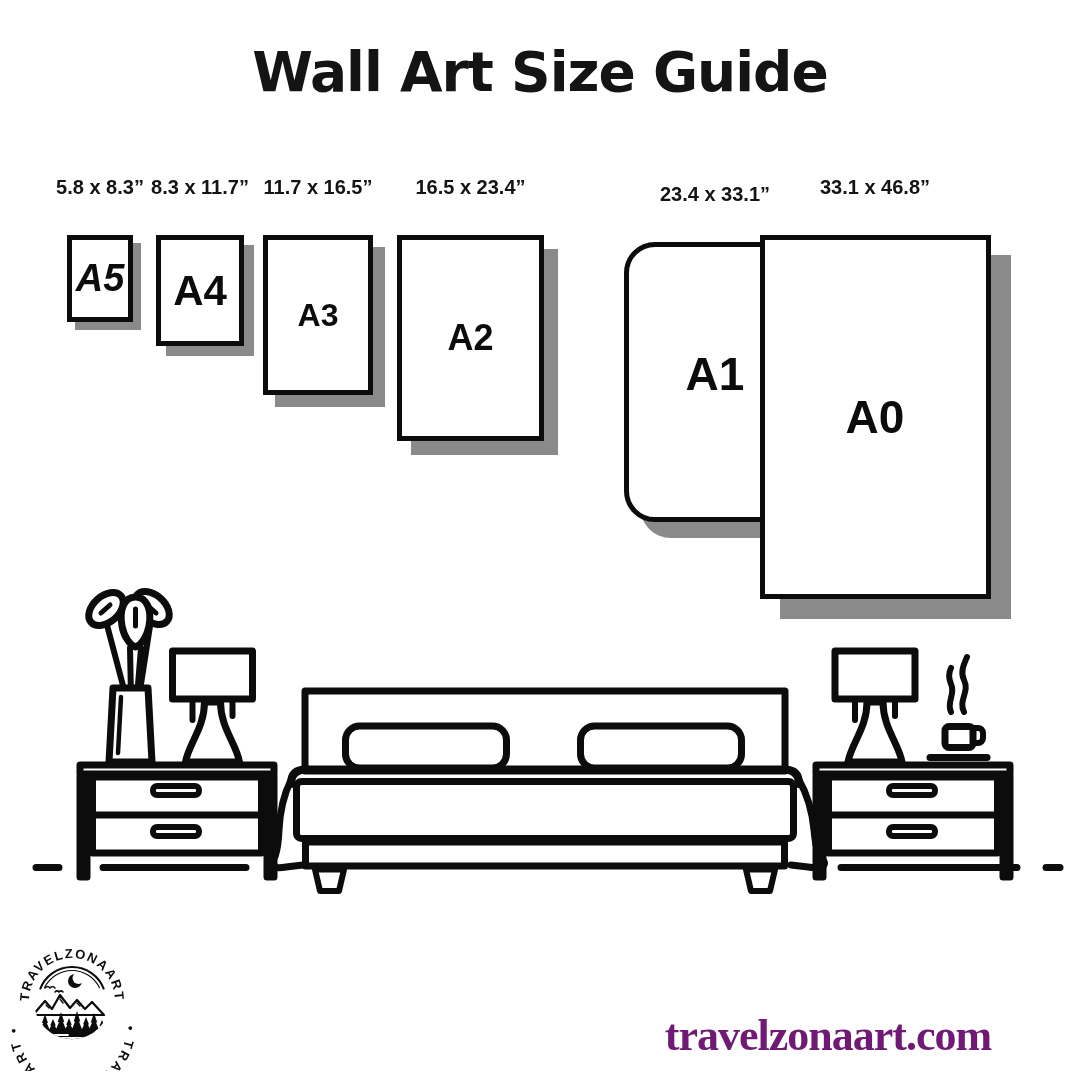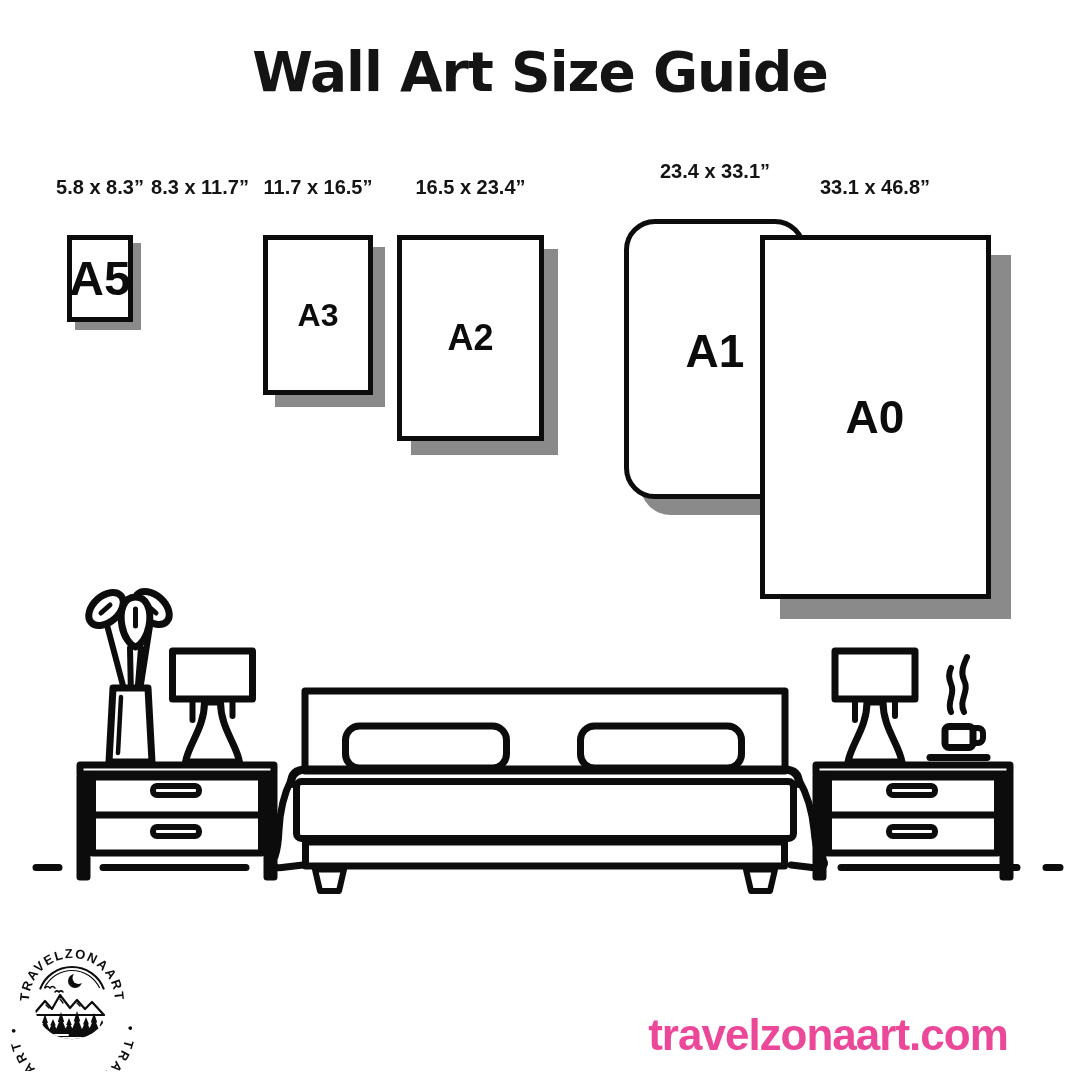--- a/index.html
+++ b/index.html
@@ -8,55 +8,58 @@
   .title{position:absolute;top:40px;left:0;width:1080px;text-align:center;
          font-family:"DejaVu Sans",sans-serif;font-weight:700;font-size:55px;
          letter-spacing:-1px;color:#141414;white-space:nowrap;}
   
   .frame-group{position:absolute;display:flex;flex-direction:column;align-items:center;gap:32px;}
   .dim{font-weight:700;font-size:20px;color:#141414;white-space:nowrap;height:22px;
        margin-bottom:5px;letter-spacing:0px;}
   .frame{box-sizing:border-box;background:#ffffff;border:5px solid #0c0c0c;
          display:flex;align-items:center;justify-content:center;
          font-weight:700;color:#0c0c0c;}
-  .fa5{left:67px;top:176px;width:66px;}  .fa5 .frame{width:66px;height:87px;box-shadow:8px 8px 0 #8a8a8a;font-size:48px;}
+  .fa5{left:67px;top:176px;width:66px;}  .fa5 .frame{width:66px;height:87px;box-shadow:8px 8px 0 #8a8a8a;font-size:38px;font-style:italic;}
   .fa4{left:156px;top:176px;width:88px;justify-content:center;} .fa4 .frame{width:88px;height:111px;box-shadow:10px 10px 0 #8a8a8a;font-size:42px;}
   .fa3{left:263px;top:176px;width:110px;}.fa3 .frame{width:110px;height:160px;box-shadow:12px 12px 0 #8a8a8a;font-size:32px;}
   .fa2{left:397px;top:176px;width:147px;}.fa2 .frame{width:147px;height:206px;box-shadow:14px 14px 0 #8a8a8a;font-size:36px;}
-  .fa1{left:568px;top:160px;width:198px;padding-left:48px;}.fa1 .frame{width:182px;height:280px;box-shadow:16px 16px 0 #8a8a8a;font-size:46px;border-radius:31px;}
+  .fa1{left:568px;top:183px;width:198px;padding-left:48px;}.fa1 .frame{width:182px;height:280px;box-shadow:16px 16px 0 #8a8a8a;font-size:46px;border-radius:31px;}
   .fa0{left:782px;top:176px;width:186px;}.fa0 .frame{width:231px;height:364px;box-shadow:20px 20px 0 #8a8a8a;font-size:46px;}
   .fa1 .frame span{position:relative;top:-8px;}
   
   .scene{position:absolute;left:0;top:580px;width:1080px;height:320px;}
   
   .logo{position:absolute;left:2px;top:931px;width:140px;height:140px;}
   .ring{font-family:"Liberation Sans",sans-serif;font-weight:700;font-size:13px;
         fill:#0c0c0c;letter-spacing:1.6px;}
   .ring-b{letter-spacing:2.6px;}
   
   .website{position:absolute;top:1010px;left:578px;width:500px;text-align:center;
-           font-family:Liberation Sans, sans-serif;font-weight:700;font-size:44px;
-           letter-spacing:-1px;color:#ec4899;white-space:nowrap;}
+           font-family:Liberation Serif, serif;font-weight:700;font-size:44px;
+           letter-spacing:-1px;color:#701a75;white-space:nowrap;}
 </style>
 </head>
 <body>
 
 <div class="canvas">
 
   <div class="title">Wall Art Size Guide</div>
 
   <div>
     <div class="frame-group fa5">
       <div class="dim">5.8 x 8.3”</div>
       <div class="frame">
           <span>A5</span>
         </div>
     </div>
     <div class="frame-group fa4">
       <div class="dim">8.3 x 11.7”</div>
+      <div class="frame">
+          <span>A4</span>
+        </div>
     </div>
     <div class="frame-group fa3">
       <div class="dim">11.7 x 16.5”</div>
       <div class="frame">
           <span>A3</span>
         </div>
     </div>
     <div class="frame-group fa2">
       <div class="dim">16.5 x 23.4”</div>
       <div class="frame">

